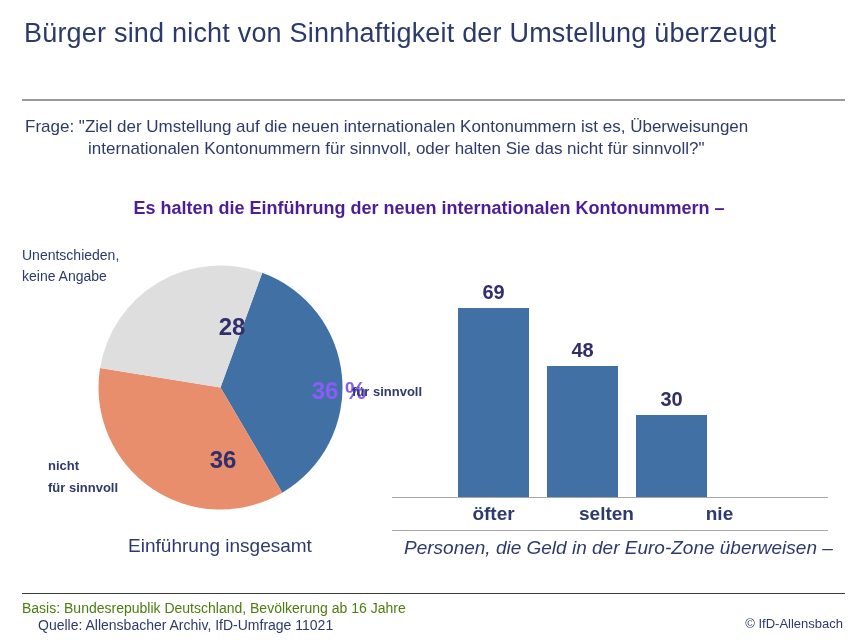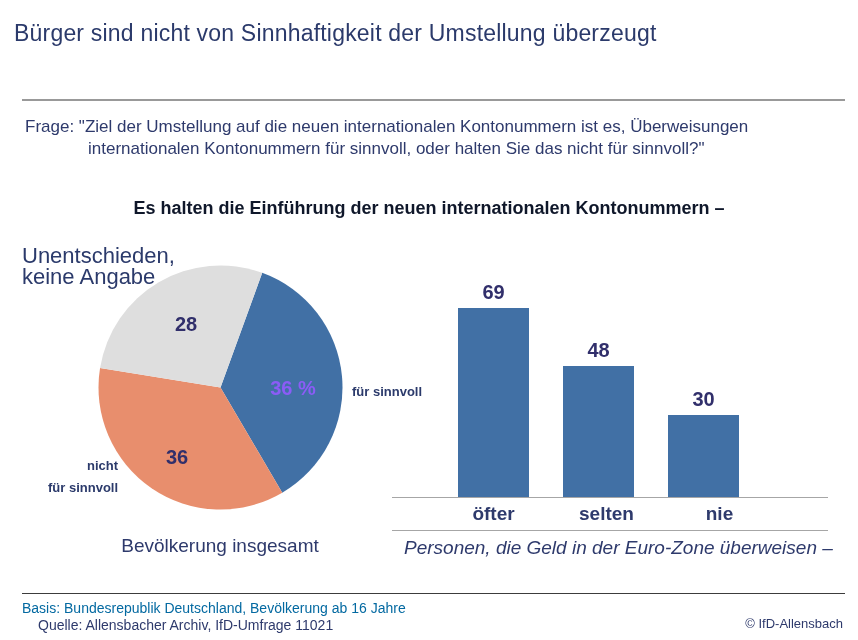--- a/index.html
+++ b/index.html
@@ -5,70 +5,70 @@
   html,body{margin:0;padding:0;}
   body{
     width:858px;height:640px;position:relative;background:#ffffff;
     font-family:"Liberation Sans","DejaVu Sans",sans-serif;
     color:#2e3a6c;overflow:hidden;
   }
   .abs{position:absolute;}
 
   
   .page-title{
-    left:14px;top:16px;width:790px;
-    font-size:23px;line-height:34px;font-weight:400;color:#2b3a6b;
+    left:24px;top:16px;width:790px;
+    font-size:27px;line-height:34px;font-weight:400;color:#2b3a6b;
     letter-spacing:0.2px;
   }
   .title-rule{left:22px;top:99px;width:823px;height:2px;background:#999999;}
 
   
   .question{left:25px;top:116px;width:815px;font-size:17px;line-height:22px;color:#2e3a6c;}
   .question .qline{white-space:nowrap;}
   .question .qline.indent{padding-left:63px;}
 
   
   .chart-subtitle{
     left:0;top:198px;width:858px;text-align:center;
-    font-size:18px;font-weight:700;color:#0f172a;
+    font-size:18px;font-weight:700;color:#4c1d95;
   }
 
   
   .pie-svg{left:98px;top:265px;}
-  .pie-value{font-size:20px;font-weight:700;color:#312f6b;text-align:center;}
+  .pie-value{font-size:24px;font-weight:700;color:#312f6b;text-align:center;margin-left:46px;}
   .pie-value.v-sensible{left:256px;top:377px;width:74px;color:#8b5cf6;}
   .pie-value.v-not{left:151px;top:446px;width:52px;text-align:center;}
   .pie-value.v-und{left:160px;top:313px;width:52px;}
   .pie-ext-label{font-size:13px;font-weight:700;line-height:22px;color:#2b3a6b;}
-  .lbl-undecided{left:22px;top:245px;font-size:22px;font-weight:400;line-height:21px;}
-  .lbl-not-sensible{left:48px;top:455px;text-align:right;}
+  .lbl-undecided{left:22px;top:245px;font-size:14px;font-weight:400;line-height:21px;}
+  .lbl-not-sensible{left:48px;top:455px;}
   .lbl-sensible{left:352px;top:381px;white-space:nowrap;}
   .pie-caption{left:70px;top:535px;width:300px;text-align:center;font-size:19px;color:#2e3a6c;}
 
   
   .bar-columns{
     left:458px;top:278px;width:297px;height:219px;
-    display:flex;align-items:flex-end;gap:34px;
+    display:flex;align-items:flex-end;gap:18px;
   }
   .bar-col{width:71px;display:flex;flex-direction:column;align-items:center;justify-content:flex-end;}
   .bar-value{font-size:20px;font-weight:700;color:#312f6b;margin-bottom:4px;}
   .bar-rect{width:71px;}
   .axis-line{left:392px;width:436px;height:1px;background:#a6a6a6;}
   .axis-top{top:497px;}
   .axis-bottom{top:530px;}
   .bar-cats{
     left:458px;top:503px;width:297px;display:flex;gap:42px;
     font-size:19px;color:#2e3a6c;font-weight:bold;
   }
   .bar-cat{width:71px;text-align:center;white-space:nowrap;}
   .bar-caption{left:404px;top:537px;width:450px;font-size:19px;color:#2e3a6c;white-space:nowrap;font-style:italic;}
 
   
   .footer-rule{left:22px;top:593px;width:823px;height:1px;background:#3c3c3c;}
-  .footer-basis{left:22px;top:600px;font-size:14px;color:#0369a1;white-space:nowrap;}
+  .footer-basis{left:22px;top:600px;font-size:14px;color:#4d7c0f;white-space:nowrap;}
   .footer-quelle{left:38px;top:617px;font-size:14px;color:#2e3a6c;white-space:nowrap;}
   .footer-copyright{right:15px;top:616px;font-size:13px;color:#2e3a6c;white-space:nowrap;}
 </style>
 </head>
 <body>
 
 <div class="abs page-title">Bürger sind nicht von Sinnhaftigkeit der Umstellung überzeugt</div>
 <div class="abs title-rule"></div>
 
 <div class="abs question">
@@ -91,21 +91,21 @@
 <div class="abs pie-ext-label lbl-undecided">
   <div>Unentschieden,</div>
   <div>keine Angabe</div>
 </div>
 <div class="abs pie-ext-label lbl-not-sensible">
   <div>nicht</div>
   <div>für sinnvoll</div>
 </div>
 <div class="abs pie-ext-label lbl-sensible">für sinnvoll</div>
 
-<div class="abs pie-caption">Bevölkerung insgesamt</div>
+<div class="abs pie-caption">Einführung insgesamt</div>
 
 <div class="abs bar-columns" id="bar-columns">
     <div class="bar-col">
       <div class="bar-value">69</div>
       <div class="bar-rect" style="height: 189px; background: rgb(65, 112, 165);"></div>
     </div>
     <div class="bar-col">
       <div class="bar-value">48</div>
       <div class="bar-rect" style="height: 131px; background: rgb(65, 112, 165);"></div>
     </div>

